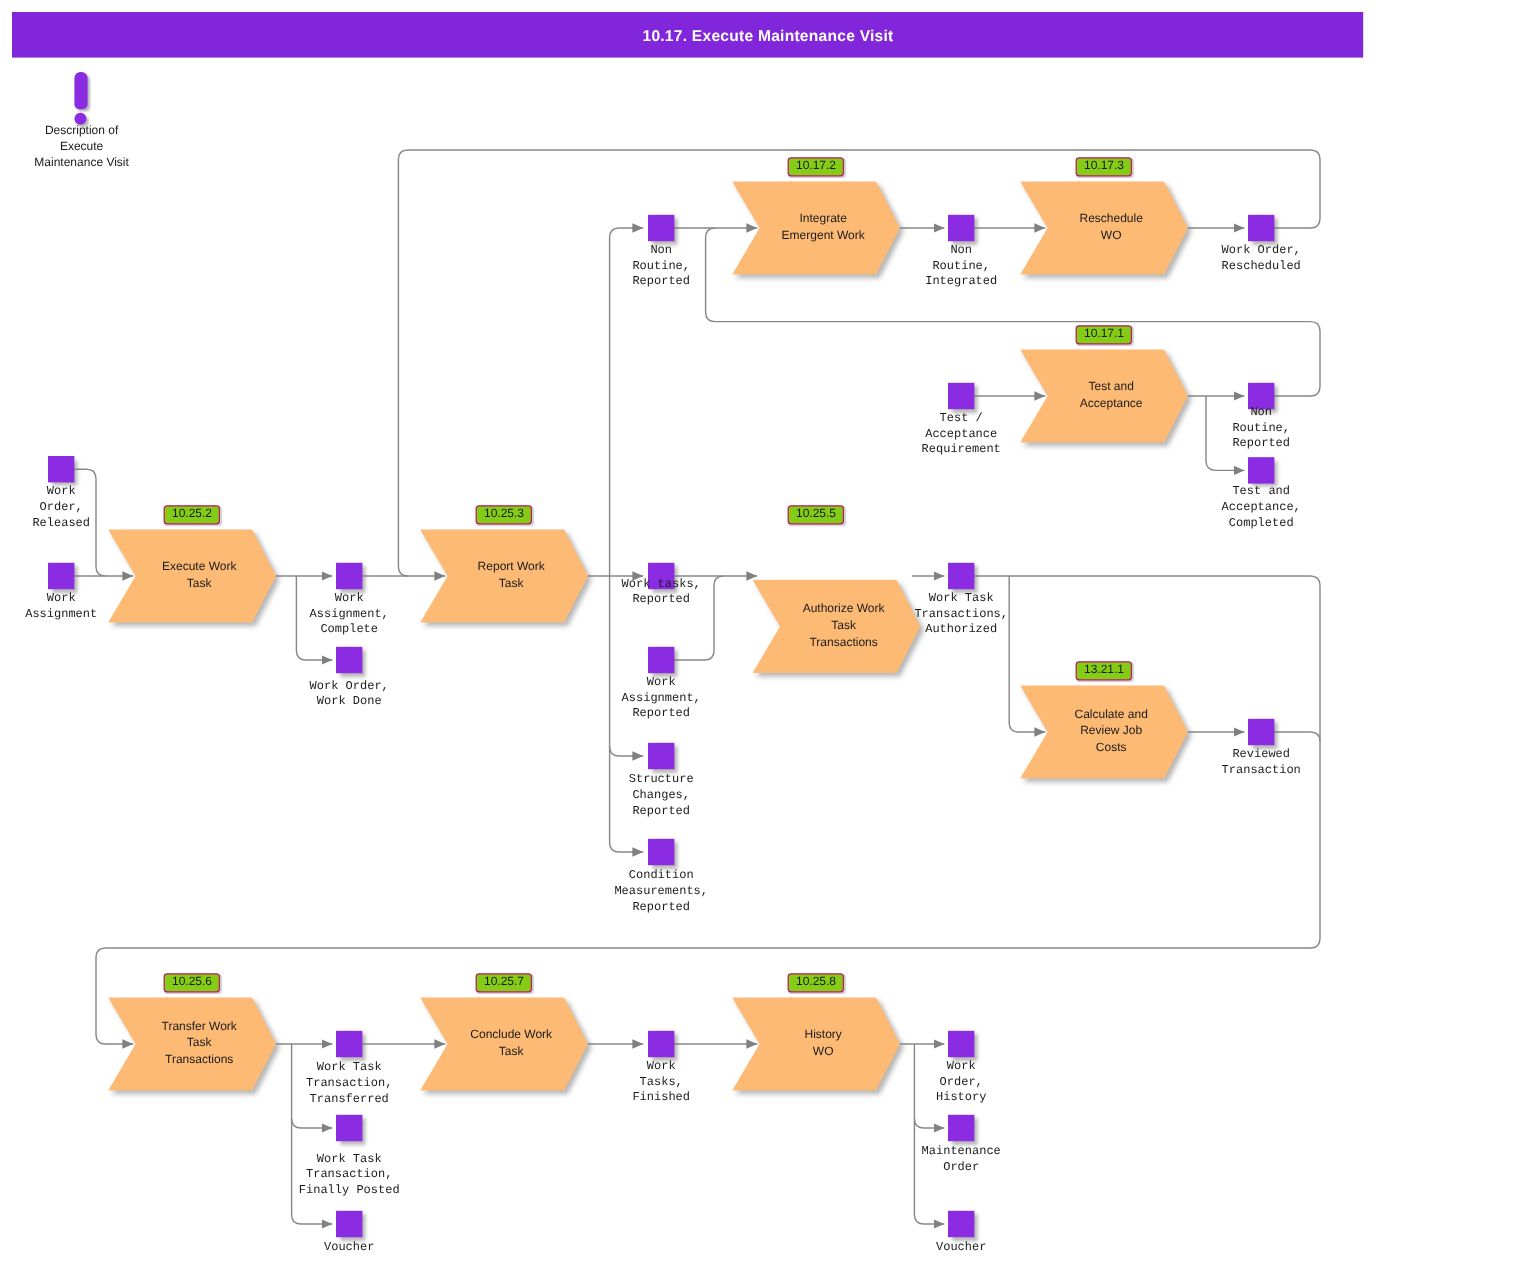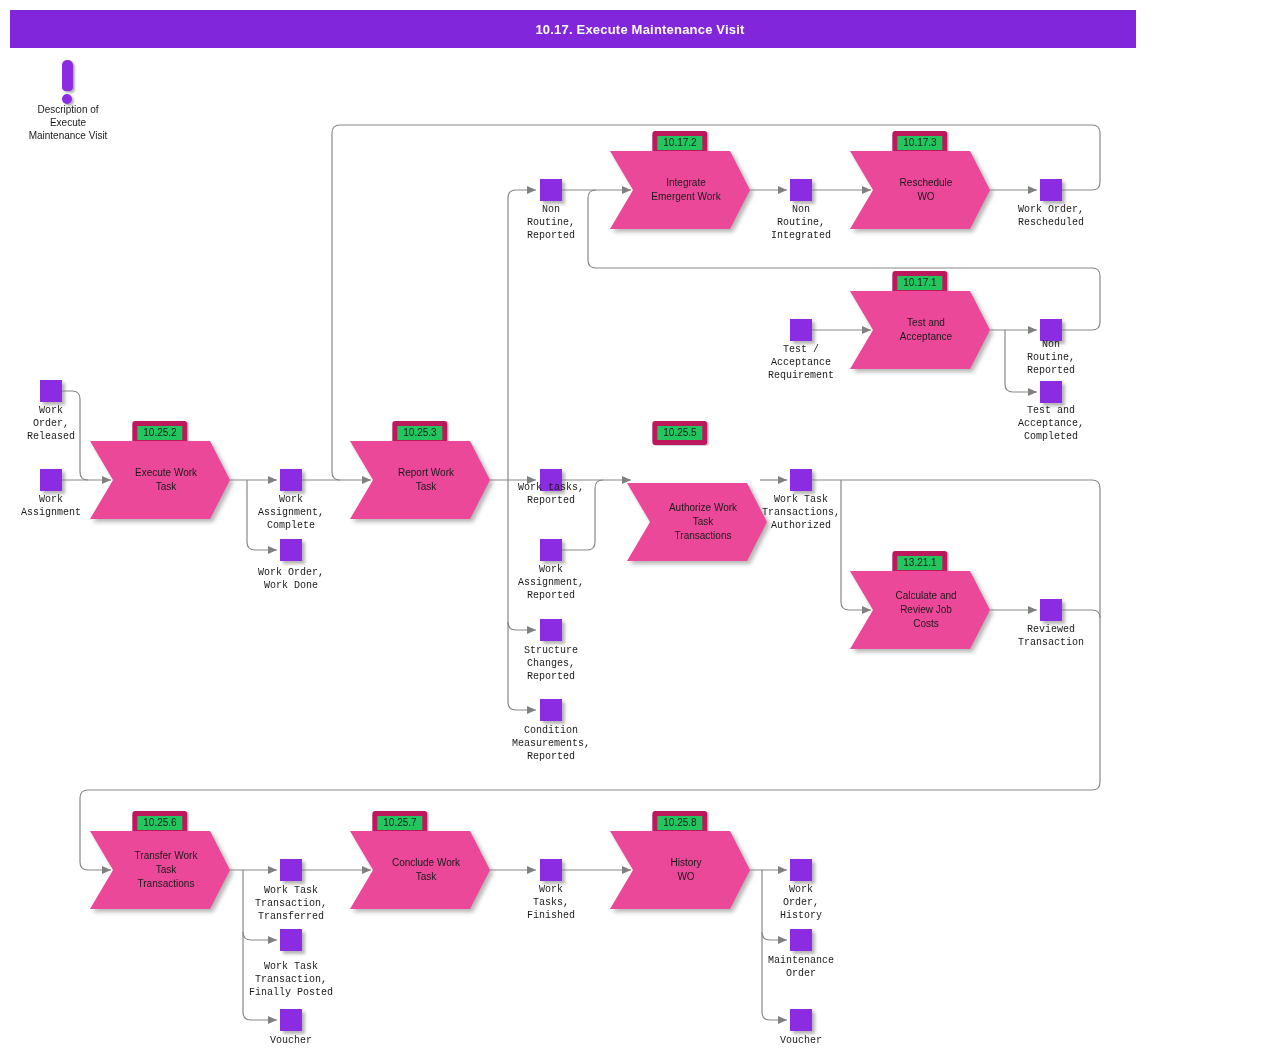--- a/index.html
+++ b/index.html
@@ -13,27 +13,27 @@
             border-radius:5px 5px 4px 4px;box-shadow:2px 2px 2px rgba(130,130,130,.6);}
   .excl-dot{position:absolute;left:62px;top:94px;width:10px;height:10px;background:#8B2BE2;
             border-radius:50%;box-shadow:2px 2px 2px rgba(130,130,130,.6);}
   .note-text{position:absolute;left:8px;top:103px;width:120px;text-align:center;
              font-size:10px;line-height:13px;white-space:pre-line;}
   
   .wires{position:absolute;left:0;top:0;z-index:1;}
   
   .chev{position:absolute;width:140px;height:78px;z-index:2;
         filter:drop-shadow(3px 3px 2px rgba(120,120,120,.55));}
-  .chev-in{width:140px;height:78px;background:#ec4899;
+  .chev-in{width:140px;height:78px;background:#fdba74;
            clip-path:polygon(0 0,120px 0,140px 39px,120px 78px,0 78px,23px 39px);
            display:flex;align-items:center;justify-content:center;}
   .chev-label{padding:0 16px 0 28px;text-align:center;font-size:10px;line-height:14px;
               white-space:pre-line;}
-  .tag{position:absolute;transform:translateX(-50%);z-index:2;background:#22c55e;
-       border:5px solid #be185d;border-radius:3px;padding:1px 6px;font-size:10px;
+  .tag{position:absolute;transform:translateX(-50%);z-index:2;background:#84cc16;
+       border:1px solid #be185d;border-radius:3px;padding:1px 6px;font-size:10px;
        line-height:12px;box-shadow:1px 1px 1px rgba(160,160,160,.5);}
   
   .sq{position:absolute;width:22px;height:22px;background:#8B2BE2;z-index:2;
       box-shadow:3px 3px 3px rgba(120,120,120,.55);}
   .lbl{position:absolute;width:130px;transform:translateX(-50%);text-align:center;
        font-size:10px;line-height:13px;white-space:pre-line;z-index:2;font-family:Liberation Mono, monospace;}
 </style>
 </head>
 <body>
 
@@ -94,21 +94,21 @@
   </svg>
 
   <div class="tag" style="left:160px;top:421px;">10.25.2</div>
   <div class="tag" style="left:420px;top:421px;">10.25.3</div>
   <div class="tag" style="left:680px;top:131px;">10.17.2</div>
   <div class="tag" style="left:920px;top:131px;">10.17.3</div>
   <div class="tag" style="left:920px;top:271px;">10.17.1</div>
   <div class="tag" style="left:680px;top:421px;">10.25.5</div>
   <div class="tag" style="left:920px;top:551px;">13.21.1</div>
   <div class="tag" style="left:160px;top:811px;">10.25.6</div>
-  <div class="tag" style="left:400px;top:811px;">10.25.7</div>
+  <div class="tag" style="left:420px;top:811px;">10.25.7</div>
   <div class="tag" style="left:680px;top:811px;">10.25.8</div>
 
   <div class="chev" style="left:90px;top:441px;">
     <div class="chev-in">
         <span class="chev-label">Execute Work
 Task</span>
       </div>
   </div>
   <div class="chev" style="left:350px;top:441px;">
     <div class="chev-in">

